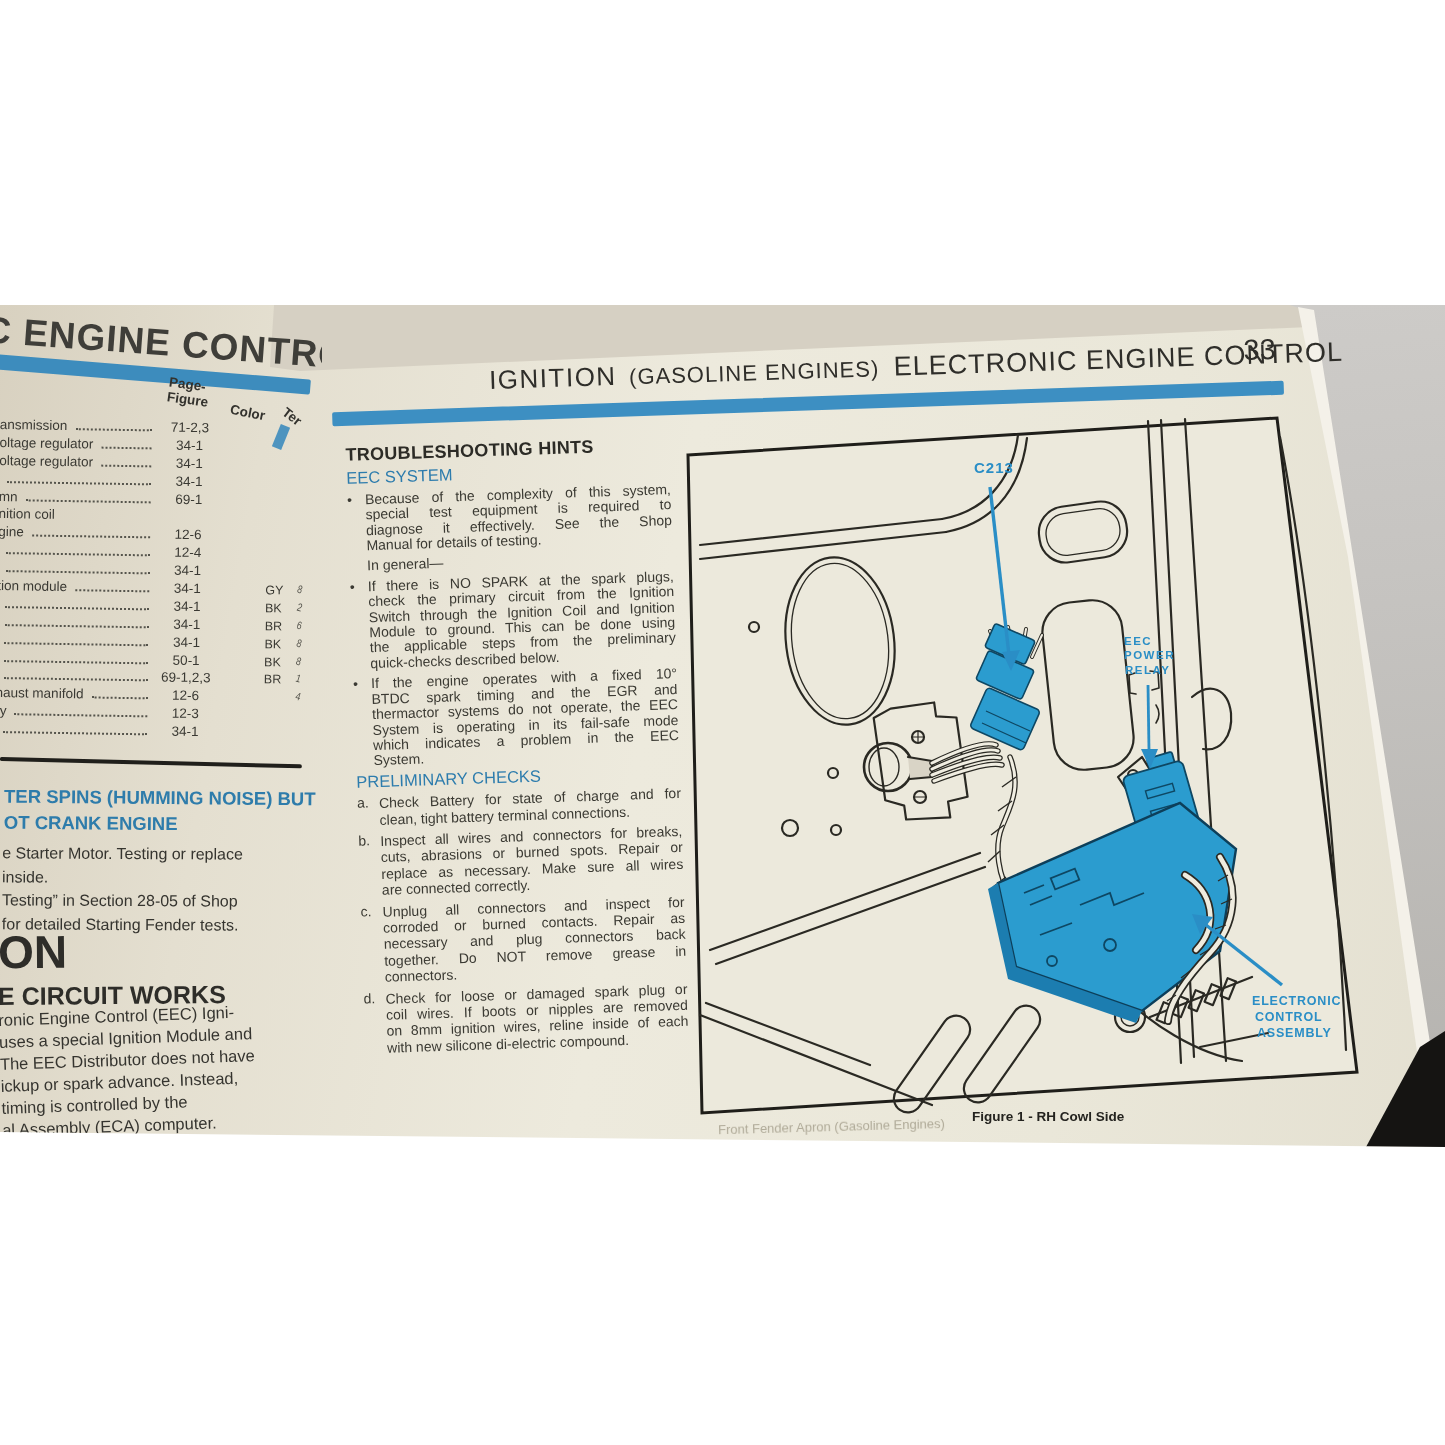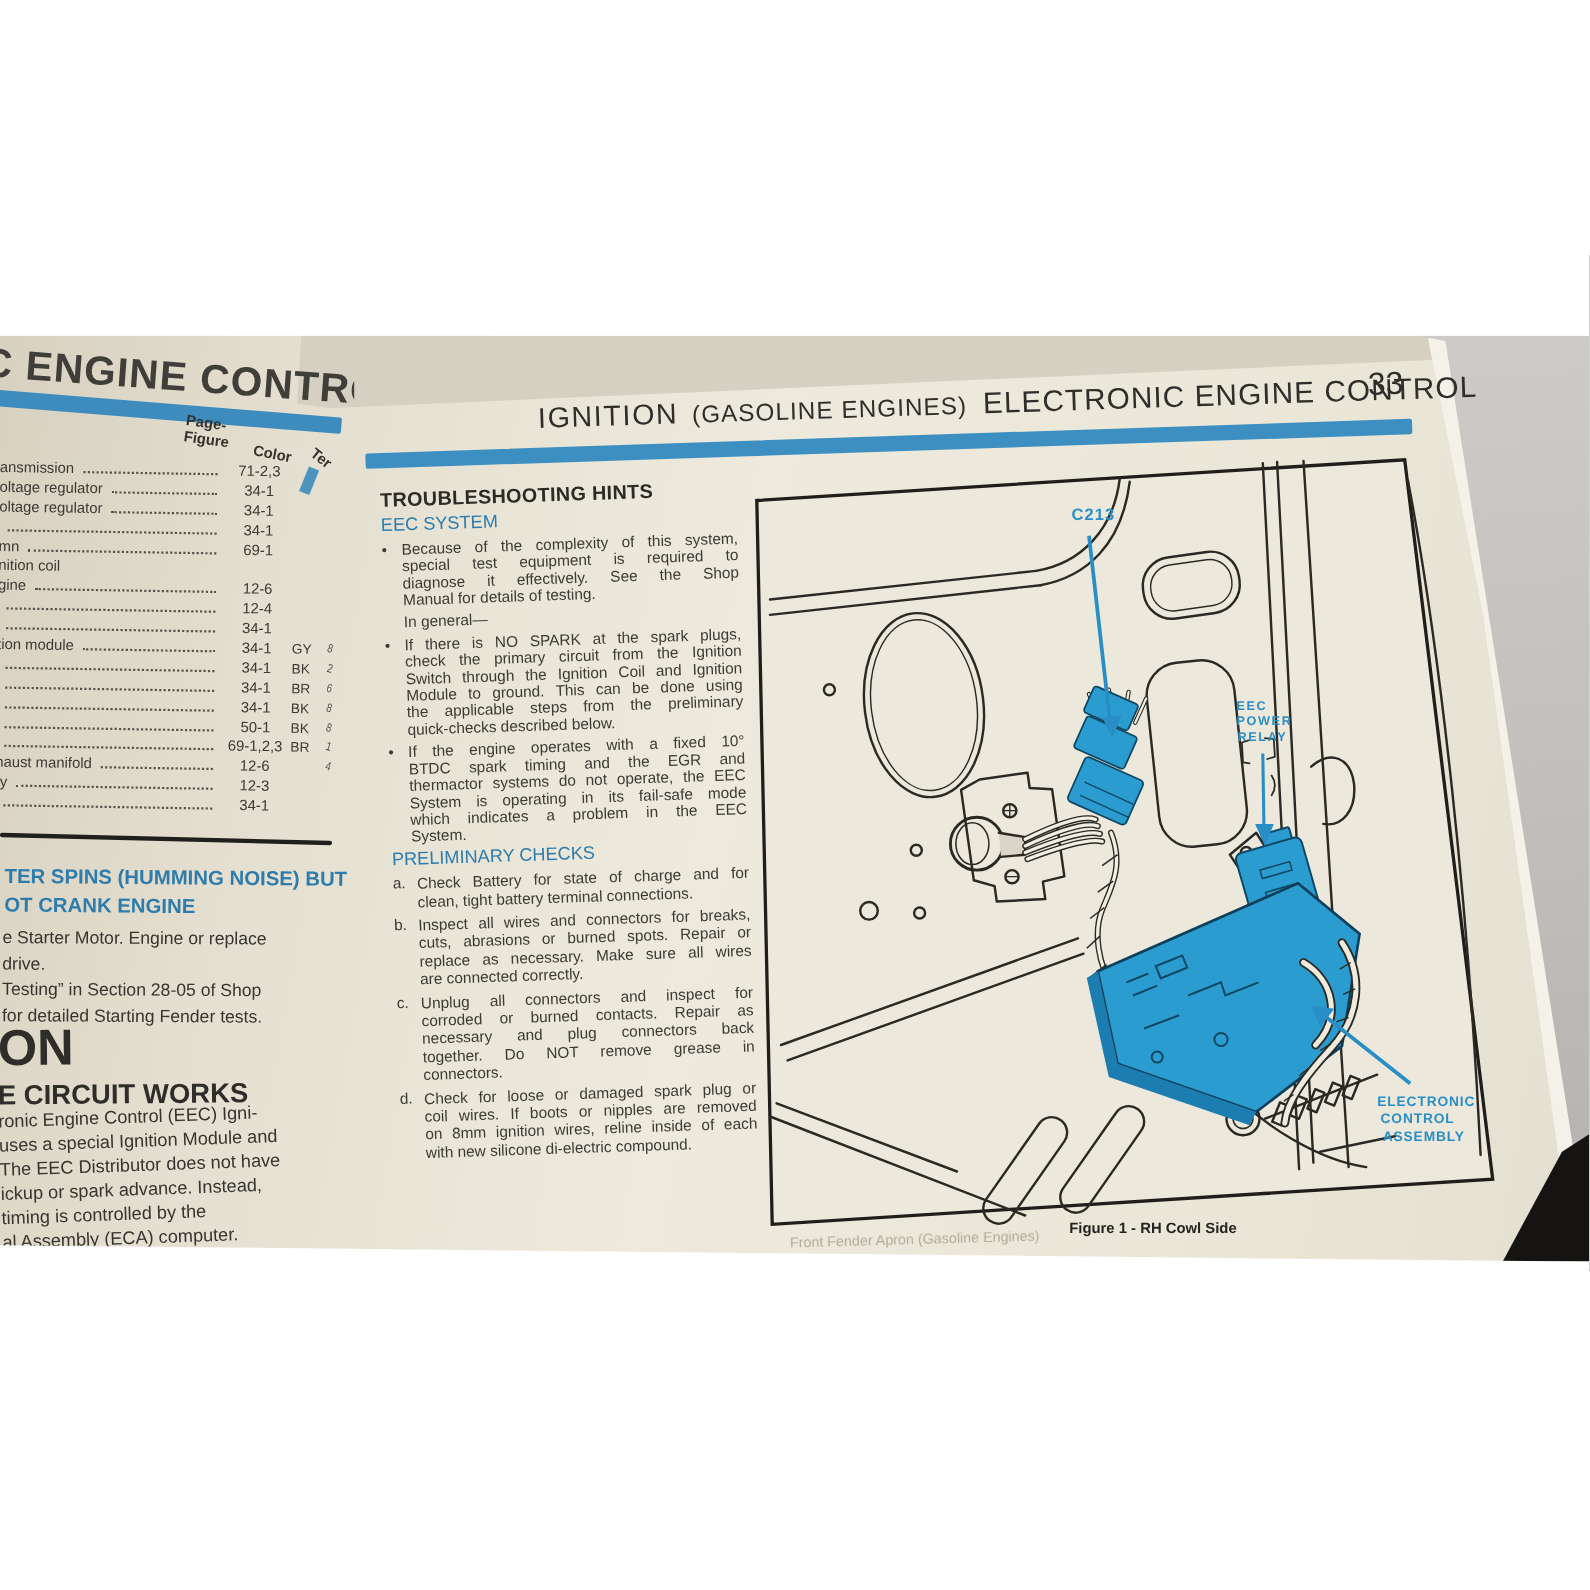--- a/index.html
+++ b/index.html
@@ -31,21 +31,21 @@
   .lp-th{position:absolute;font-weight:bold;font-size:13.5px;color:#33322d;line-height:15px;white-space:nowrap;}
   .lp-th-page{left:168px;top:72px;transform:rotate(8deg);}
   .lp-th-color{left:230px;top:100px;transform:rotate(11deg);}
   .lp-th-term{left:282px;top:104px;transform:rotate(38deg);}
   .lp-table{position:absolute;left:0;top:112px;width:318px;transform:rotate(0.9deg);transform-origin:0 0;}
   .trow{display:flex;align-items:baseline;height:17.9px;font-size:13.5px;white-space:nowrap;}
   .tlabel{white-space:pre;}
   .dots{flex:1;border-bottom:2px dotted #55544c;margin:0 6px 3px 8px;min-width:6px;}
   .trow:has(.tval:empty) .dots{border-bottom:none;}
   .tval{width:64px;text-align:center;}
-  .tcolor{width:30px;font-size:12.5px;}
+  .tcolor{width:30px;font-size:12.5px;margin-left:46px;}
   .tterm{width:20px;font-size:11px;color:#55544c;transform:rotate(16deg) scaleX(.8);}
   .lp-rule{position:absolute;left:0;top:452px;width:302px;height:4px;background:#201f1b;
          transform:rotate(1.4deg);transform-origin:0 0;border-radius:2px;}
   .lp-starter-h{position:absolute;left:4px;top:480px;font-size:18.5px;font-weight:bold;color:#2e7cab;
          line-height:26px;white-space:nowrap;transform:rotate(.5deg);}
   .lp-starter-p{position:absolute;left:2px;top:537px;font-size:16px;line-height:23.5px;color:#35342f;
          white-space:nowrap;transform:rotate(.3deg);}
   .lp-on{position:absolute;left:-2px;top:620px;font-size:46px;font-weight:bold;color:#2e2d29;
          transform:rotate(-.5deg);}
   .lp-circuit{position:absolute;left:-2px;top:676px;font-size:25px;font-weight:bold;color:#2e2d29;
@@ -233,22 +233,22 @@
         </div>
 
       <div class="lp-rule"></div>
 
       <div class="lp-starter-h">
         <div>TER SPINS (HUMMING NOISE) BUT</div>
         <div>OT CRANK ENGINE</div>
       </div>
 
       <div class="lp-starter-p">
-          <div>e Starter Motor. Engine or replace</div>
-          <div>drive.</div>
+          <div>e Starter Motor. Testing or replace</div>
+          <div>inside.</div>
           <div>Testing” in Section 28-05 of Shop</div>
           <div>for detailed Starting Fender tests.</div>
         </div>
 
       <div class="lp-on">ON</div>
       <div class="lp-circuit">E CIRCUIT WORKS</div>
 
       <div class="lp-body">
           <div>ronic Engine Control (EEC) Igni-</div>
           <div>uses a special Ignition Module and</div>

